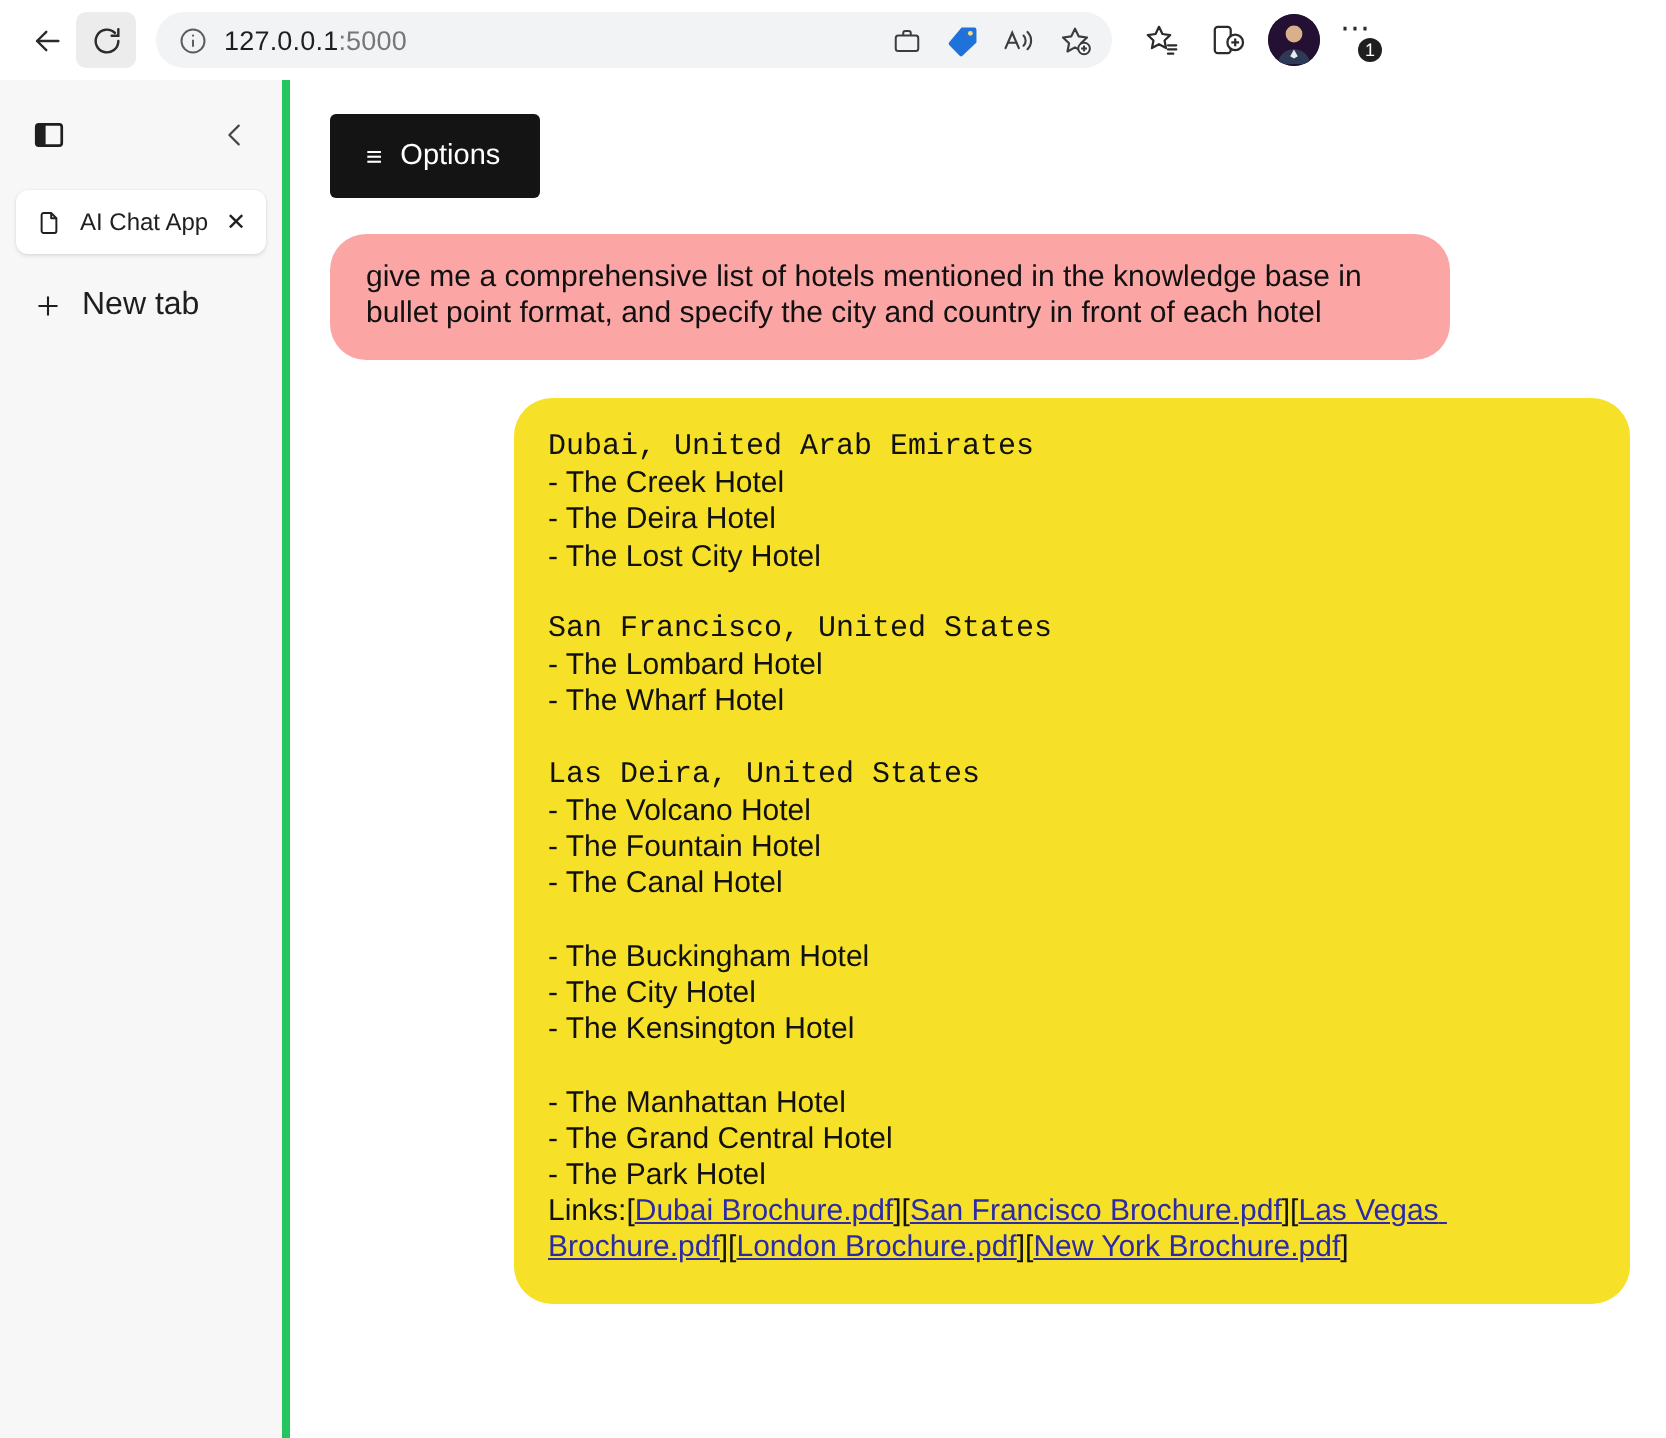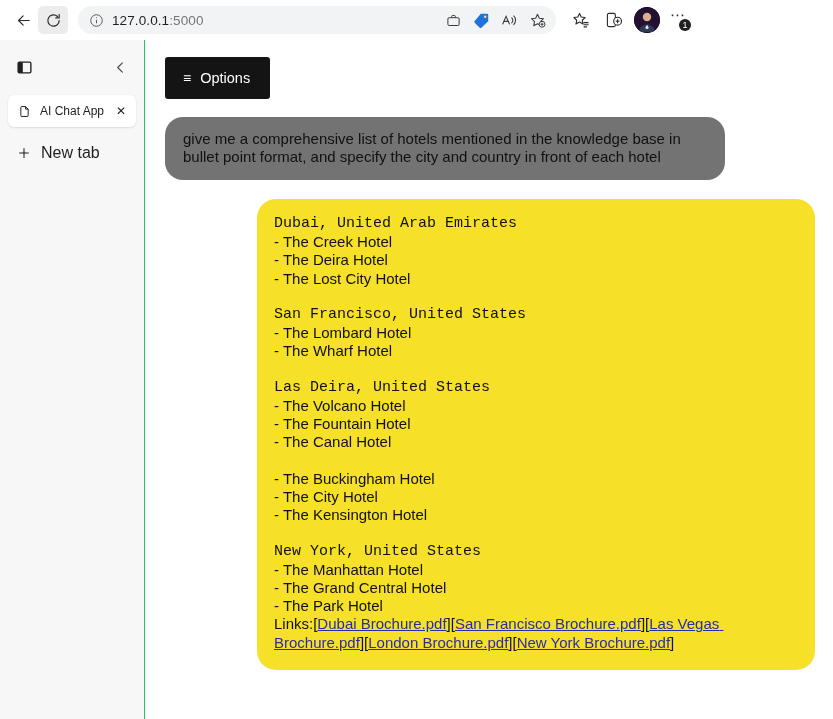--- a/index.html
+++ b/index.html
@@ -105,21 +105,21 @@
     display: flex; align-items: center; justify-content: center;
     line-height: 1;
   }
 
   
   .sidebar {
     position: absolute;
     left: 0; top: 40px;
     width: 145px; height: 679px;
     background: #f7f7f7;
-    border-right: 1px solid #22c55e;
+    border-right: 4px solid #22c55e;
     padding: 0;
   }
   .sidebar-top {
     height: 36px;
     display: flex;
     align-items: center;
     justify-content: space-between;
     padding: 0 12px 0 12px;
     margin-top: 9px;
   }
@@ -214,21 +214,21 @@
   .bubble {
     border-radius: 18px;
     font-size: 15px;
     line-height: 18.2px;
     color: #111111;
   }
   .bubble-user {
     position: absolute;
     left: 19px; top: 0px;
     width: 560px;
-    background: #737373;
+    background: #fca5a5;
     padding: 13px 16px 14px 18px;
   }
   .bubble-bot {
     position: absolute;
     left: 111px; top: 82px;
     width: 558px;
     background: #f7e028;
     border-radius: 19px;
     padding: 16px 14px 18px 17px;
   }
@@ -401,21 +401,20 @@
           <div class="bot-blank"></div>
           <div class="bot-line bot-city">Las Deira, United States</div>
           <div class="bot-line">- The Volcano Hotel</div>
           <div class="bot-line">- The Fountain Hotel</div>
           <div class="bot-line">- The Canal Hotel</div>
           <div class="bot-blank"></div>
           <div class="bot-line">- The Buckingham Hotel</div>
           <div class="bot-line">- The City Hotel</div>
           <div class="bot-line">- The Kensington Hotel</div>
           <div class="bot-blank"></div>
-          <div class="bot-line bot-city">New York, United States</div>
           <div class="bot-line">- The Manhattan Hotel</div>
           <div class="bot-line">- The Grand Central Hotel</div>
           <div class="bot-line">- The Park Hotel</div>
           <div class="bot-line links-line"><span class="links-label">Links:</span>[<a href="#">Dubai Brochure.pdf</a>][<a href="#">San Francisco Brochure.pdf</a>][<a href="#">Las Vegas Brochure.pdf</a>][<a href="#">London Brochure.pdf</a>][<a href="#">New York Brochure.pdf</a>]</div>
         </div>
     </div>
 
   </div>
 </div>
 

